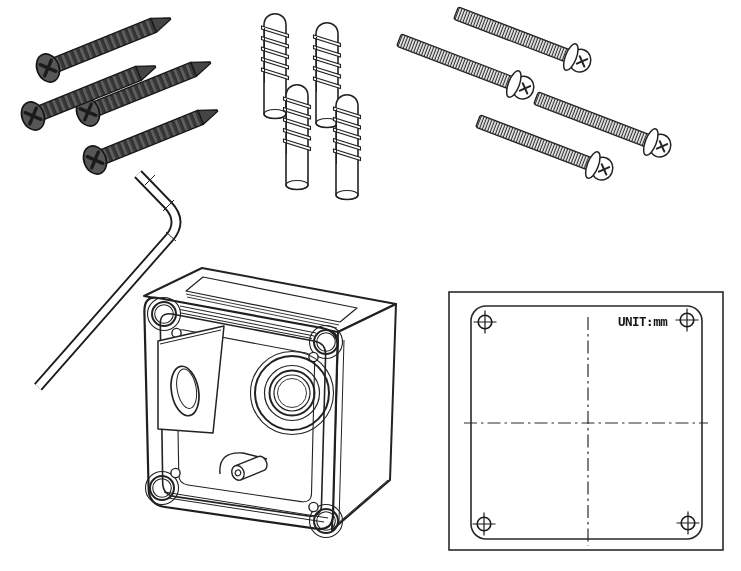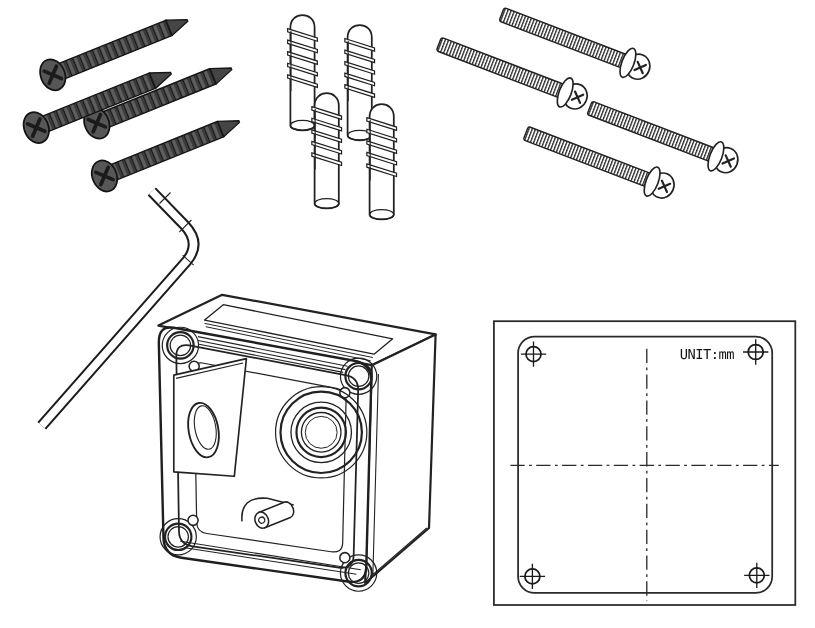--- a/index.html
+++ b/index.html
@@ -2,20 +2,21 @@
 <html><head>
 <meta charset="utf-8">
 <style>
   html,body{margin:0;padding:0;background:#ffffff;}
   .canvas{
     position:relative;
     width:741px;height:571px;
     background:#ffffff;
     overflow:hidden;
     font-family:"DejaVu Sans","Liberation Sans",sans-serif;
+    font-weight:bold;
   }
   svg{display:block;}
   .unit-text{
     font-family:"DejaVu Sans Mono","Liberation Mono",monospace;
     font-size:12.5px;
     fill:#151515;
     letter-spacing:-0.5px;
   }
 </style>
 </head>

